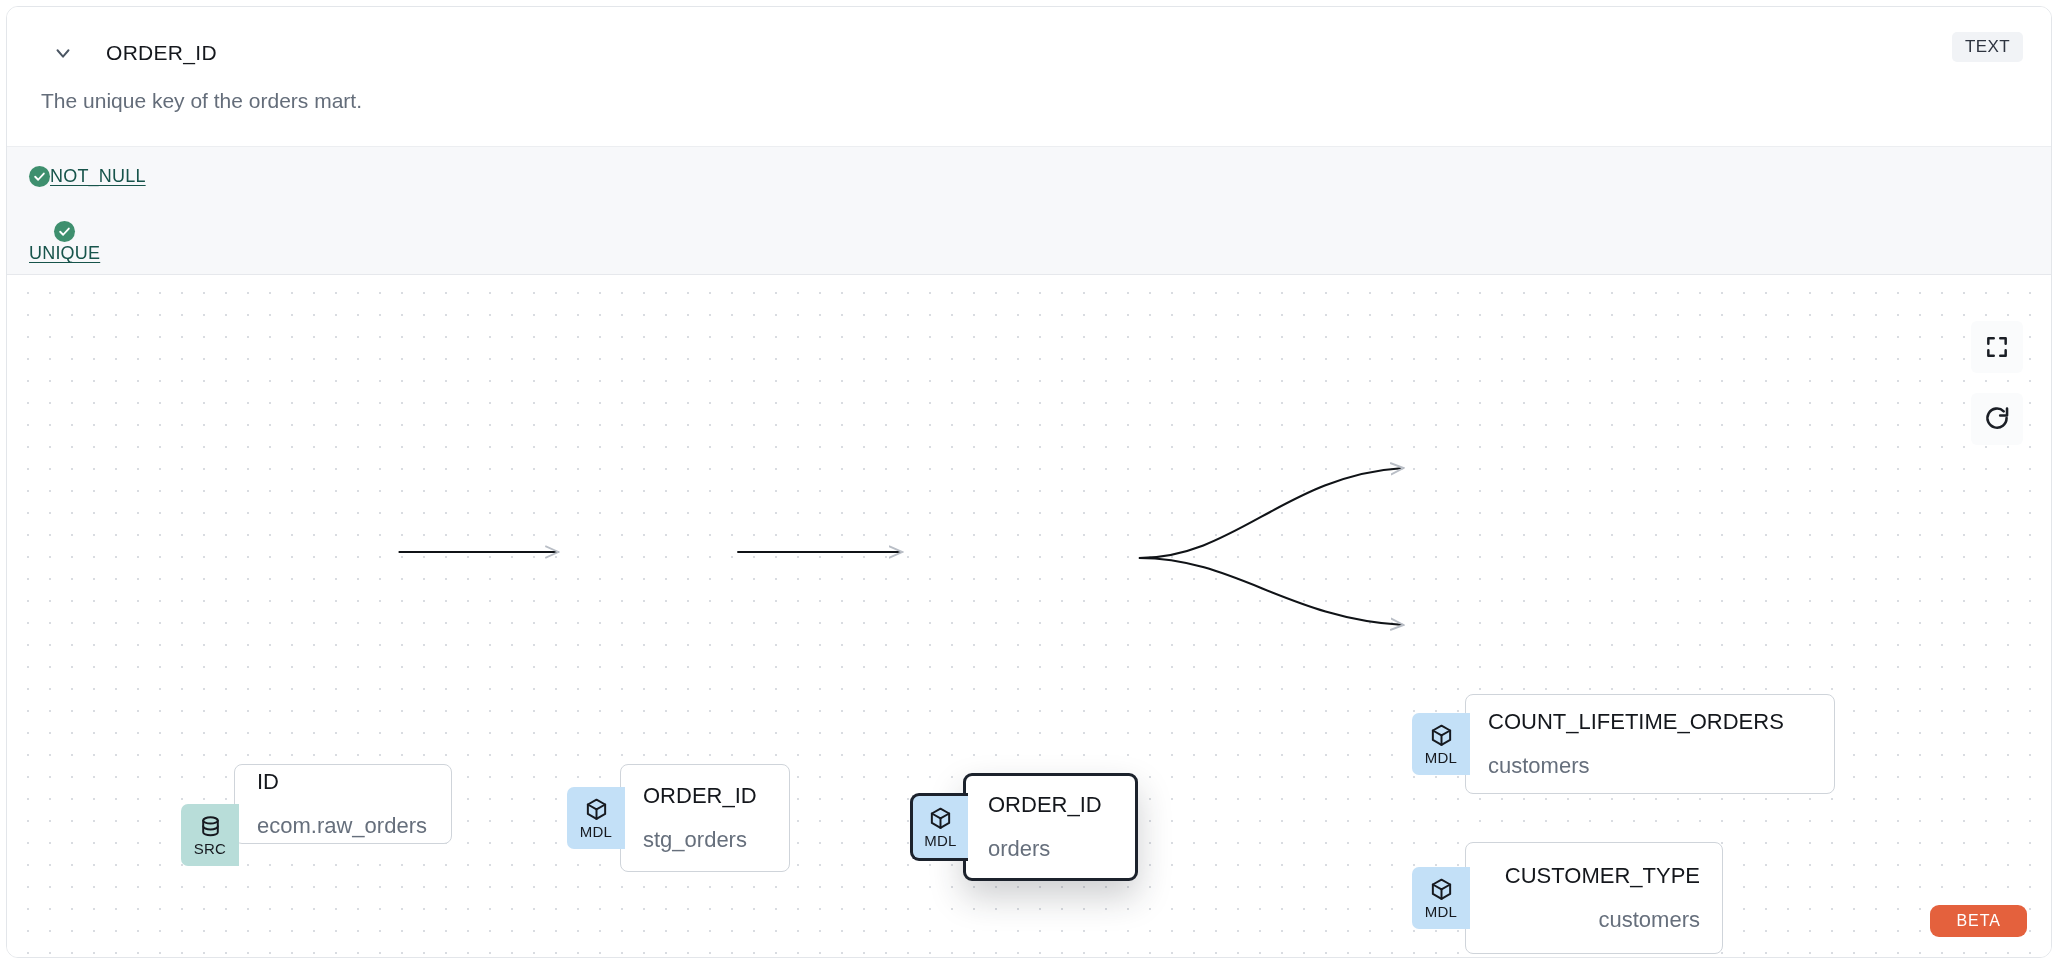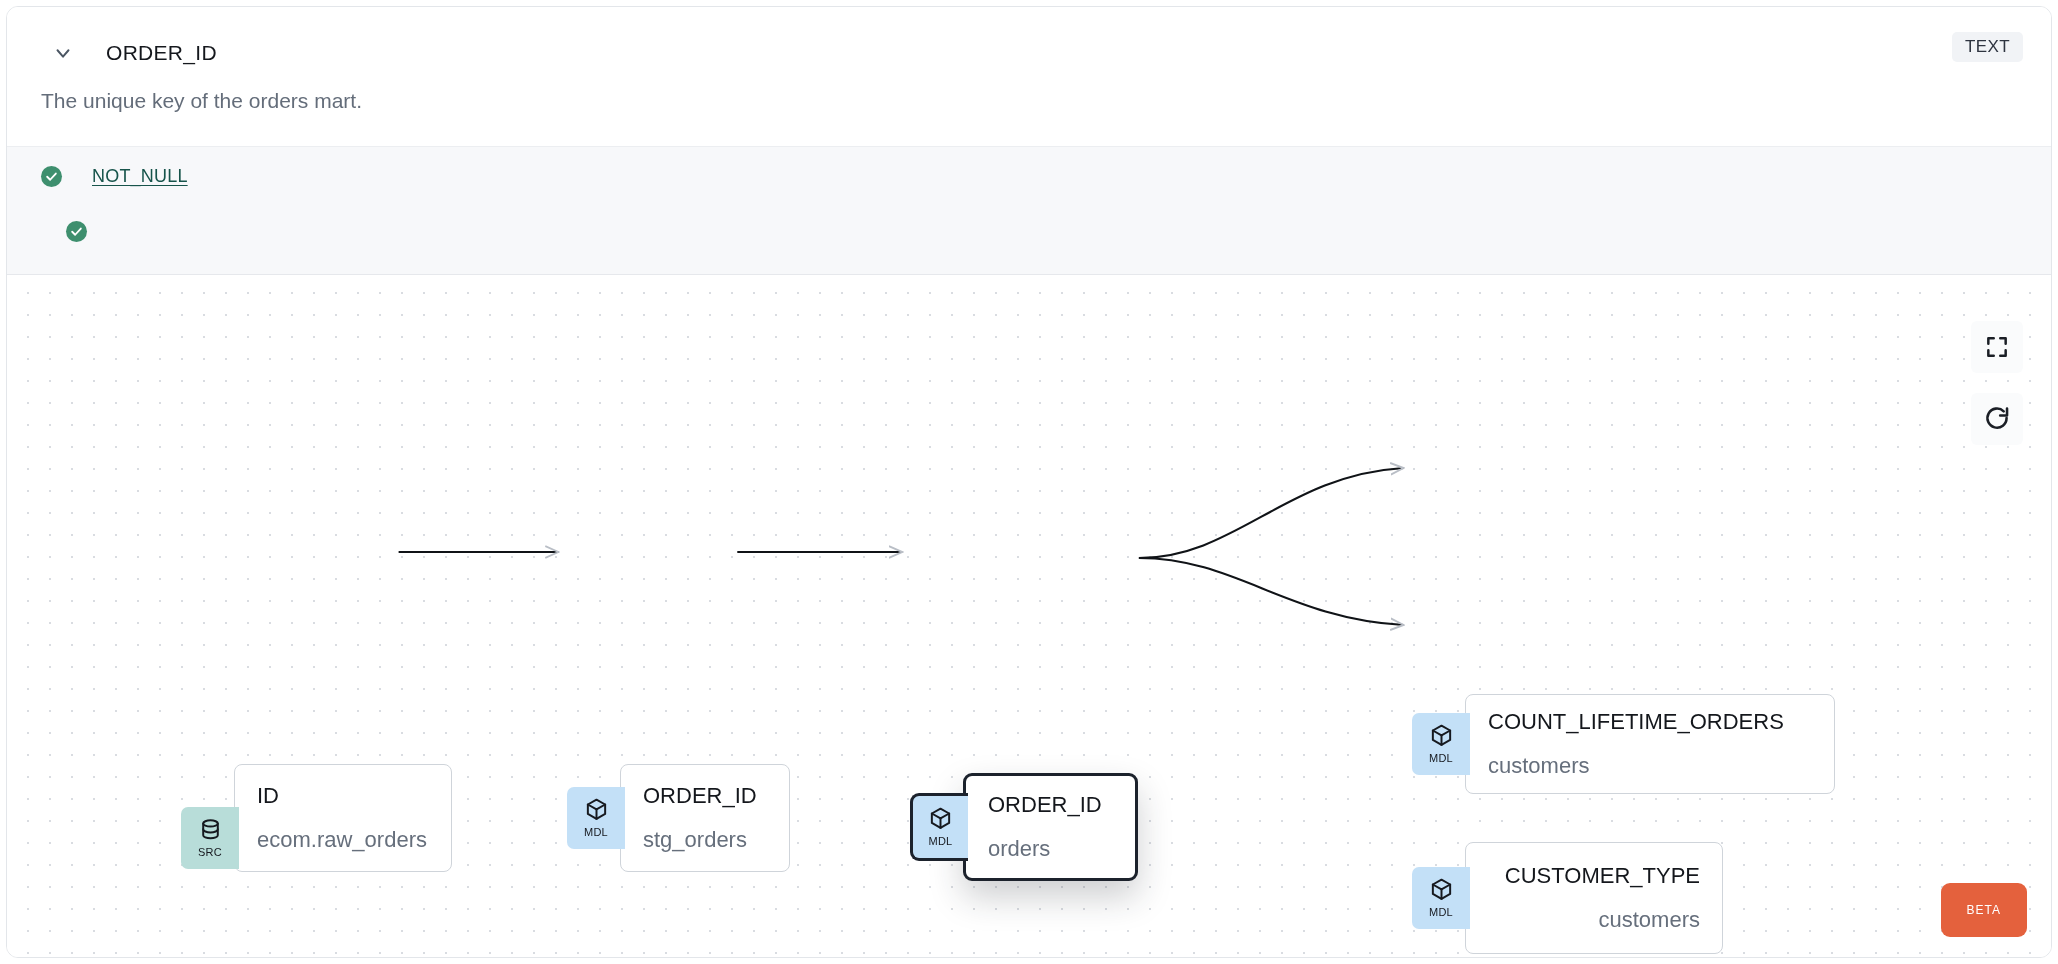--- a/index.html
+++ b/index.html
@@ -71,25 +71,25 @@
   #tests {
     position: absolute;
     left: 0; top: 139px;
     width: 100%; height: 129px;
     background: #f7f8fa;
     border-top: 1px solid #eceef1;
     border-bottom: 1px solid #e6e8ec;
   }
   .test-row {
     position: absolute;
-    left: 34px;
+    left: 22px;
     height: 26px;
     display: flex;
     align-items: center;
-    gap: 30px;
+    gap: 0;
     text-align: center;
   }
   .test-row.r0 { top: 16px; }
   .test-row.r1 { top: 74px; flex-direction: column; }
   .check-icon {
     width: 21px; height: 21px;
     flex: 0 0 21px;
     border-radius: 50%;
     background: #3e8f6e;
     display: flex; align-items: center; justify-content: center;
@@ -141,21 +141,21 @@
     border-radius: 7px 0 0 7px;
     z-index: 1;
     flex: 0 0 58px;
     align-self: center;
     height: 62px;
   }
   .node-badge.src { background: #b8ddd9; margin-top: 40px; }
   .node-badge.mdl { background: #c3e0f7; }
   .node-badge svg { display: block; }
   .node-badge .badge-text {
-    font-size: 11px;
+    font-size: 15px;
     color: #16191f;
     letter-spacing: 0.2px;
     line-height: 16px;
   }
   .node-body {
     background: #ffffff;
     border: 1px solid #cfd4da;
     border-radius: 8px;
     margin-left: -5px;
     padding: 12px 22px 14px 22px;
@@ -185,21 +185,21 @@
   }
   .node.selected .node-badge {
     border: 3px solid #1c222c;
     border-right: none;
     border-radius: 9px 0 0 9px;
     height: 68px;
   }
 
   
   #node-src   { left: 174px; top: 489px; }
-  #node-src   .node-body { width: 218px; height: 108px; }
+  #node-src   .node-body { width: 218px; height: 80px; }
   #node-stg   { left: 560px; top: 489px; }
   #node-stg   .node-body { width: 170px; height: 108px; }
   #node-orders{ left: 903px; top: 498px; }
   #node-orders .node-body { width: 175px; height: 108px; }
   #node-count { left: 1405px; top: 419px; }
   #node-count .node-body { width: 370px; height: 100px; }
   #node-cust  { left: 1405px; top: 567px; }
   #node-cust  .node-body { width: 258px; height: 112px; text-align: right; }
 
   
@@ -215,23 +215,23 @@
   #ctrl-fit { top: 46px; }
   #ctrl-reset { top: 118px; }
   .ctrl-btn svg { display: block; }
 
   
   #beta-badge {
     position: absolute;
     right: 24px; bottom: 22px;
     background: #e4613d;
     color: #ffffff;
-    font-size: 12px;
+    font-size: 16px;
     letter-spacing: 1px;
-    padding: 21px 26px;
+    padding: 8px 26px;
     border-radius: 9px;
     line-height: 1;
     cursor: pointer;
   }
 </style>
 </head>
 <body>
 
 <div id="card">
 

